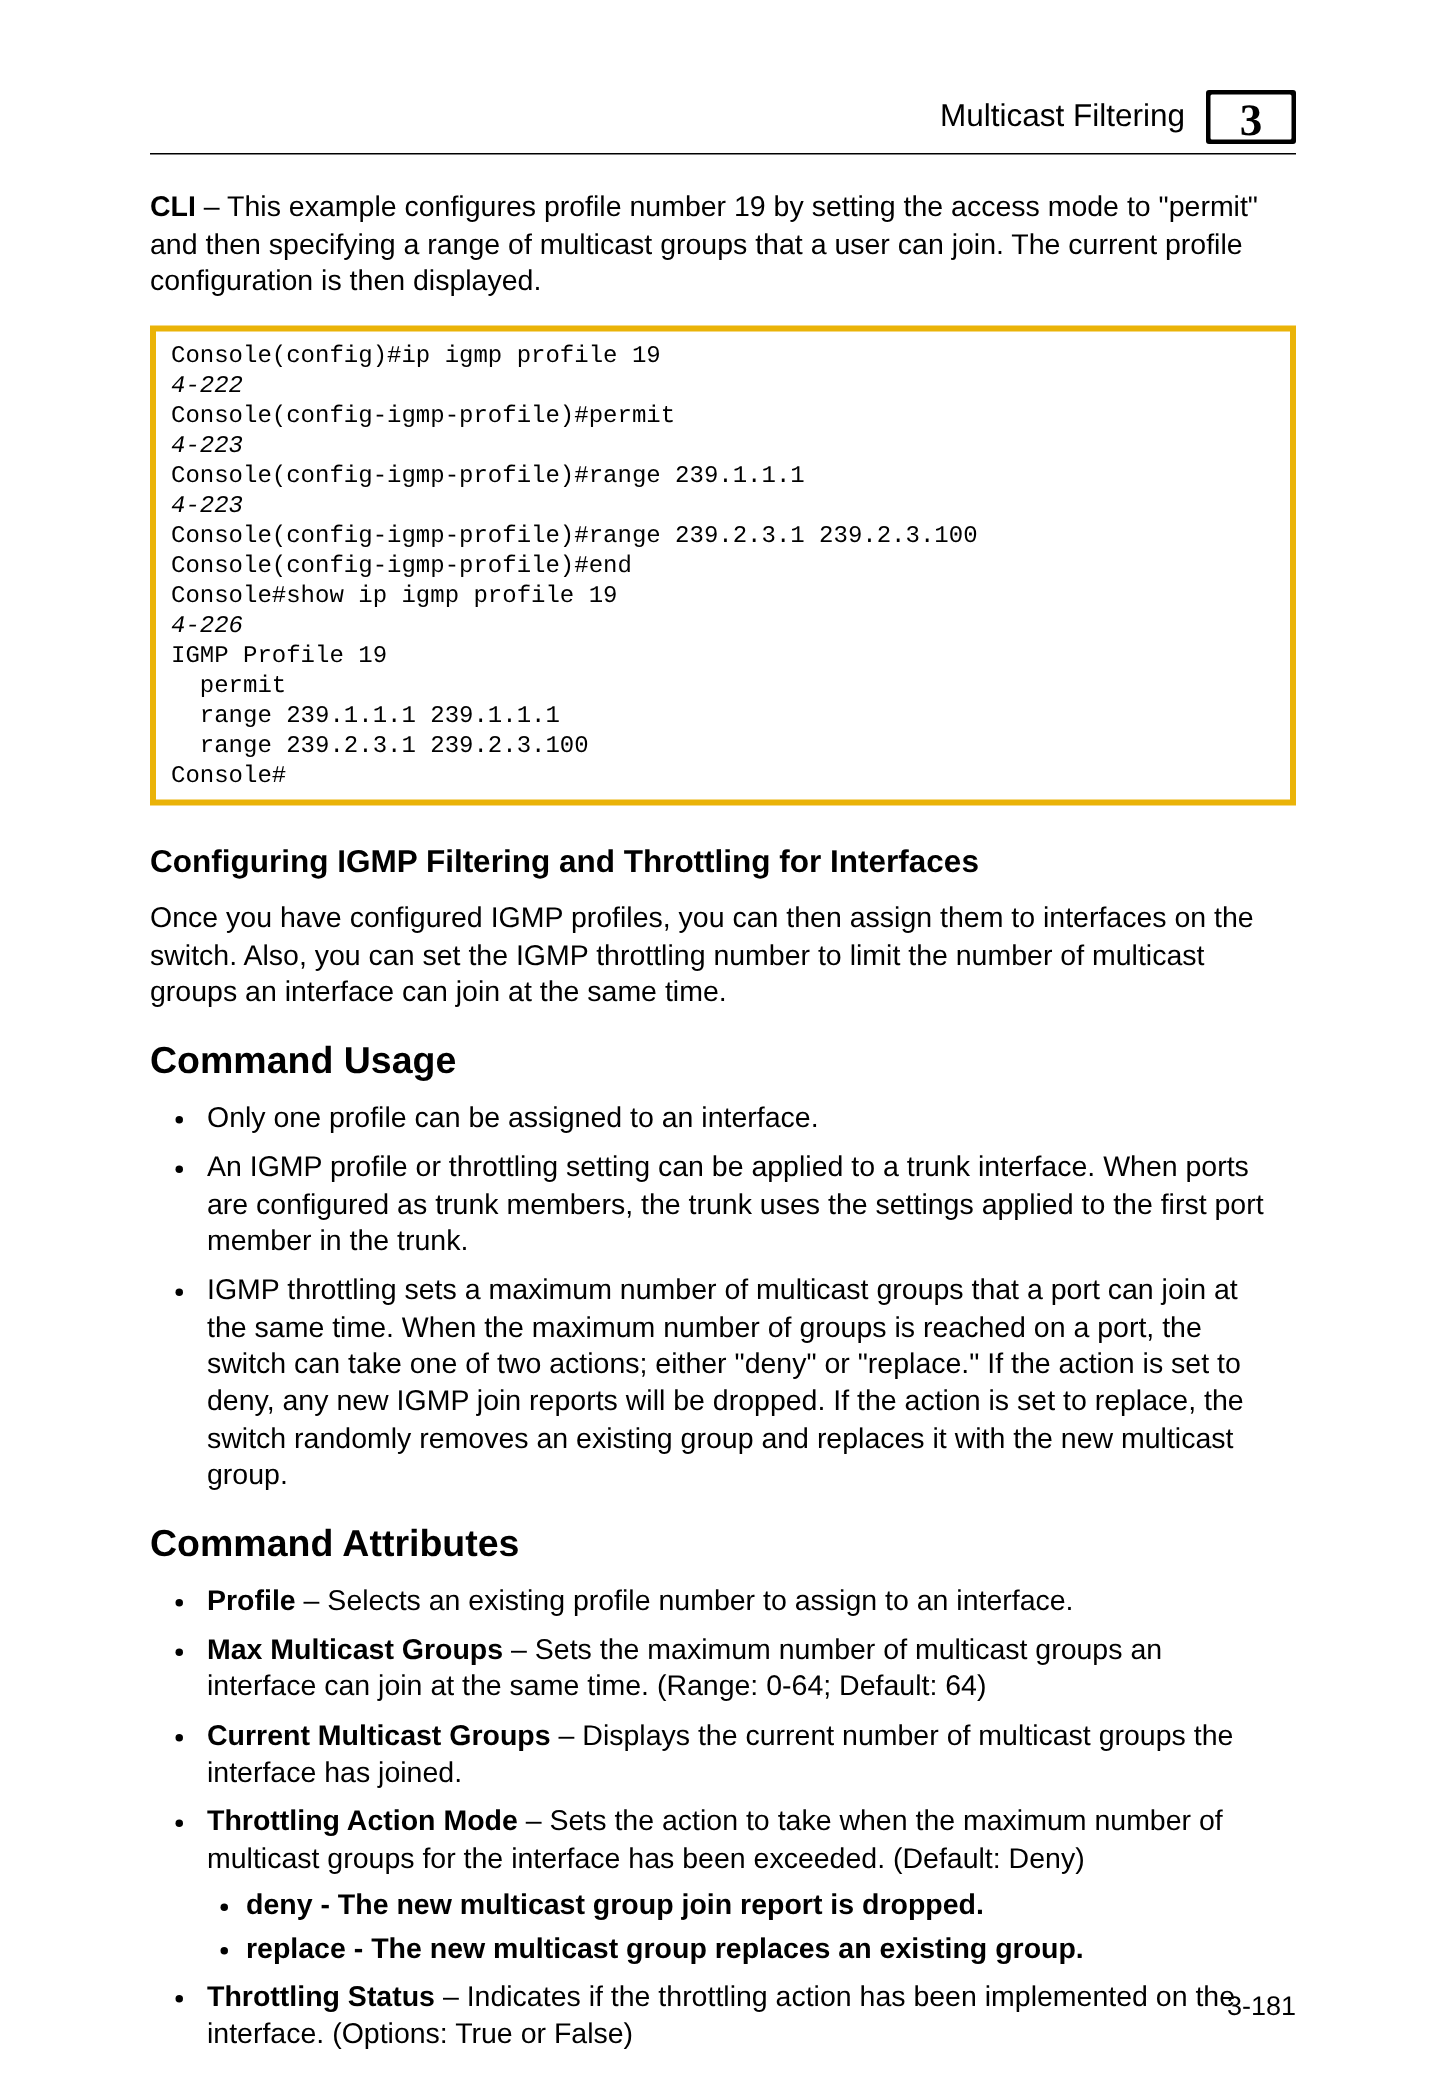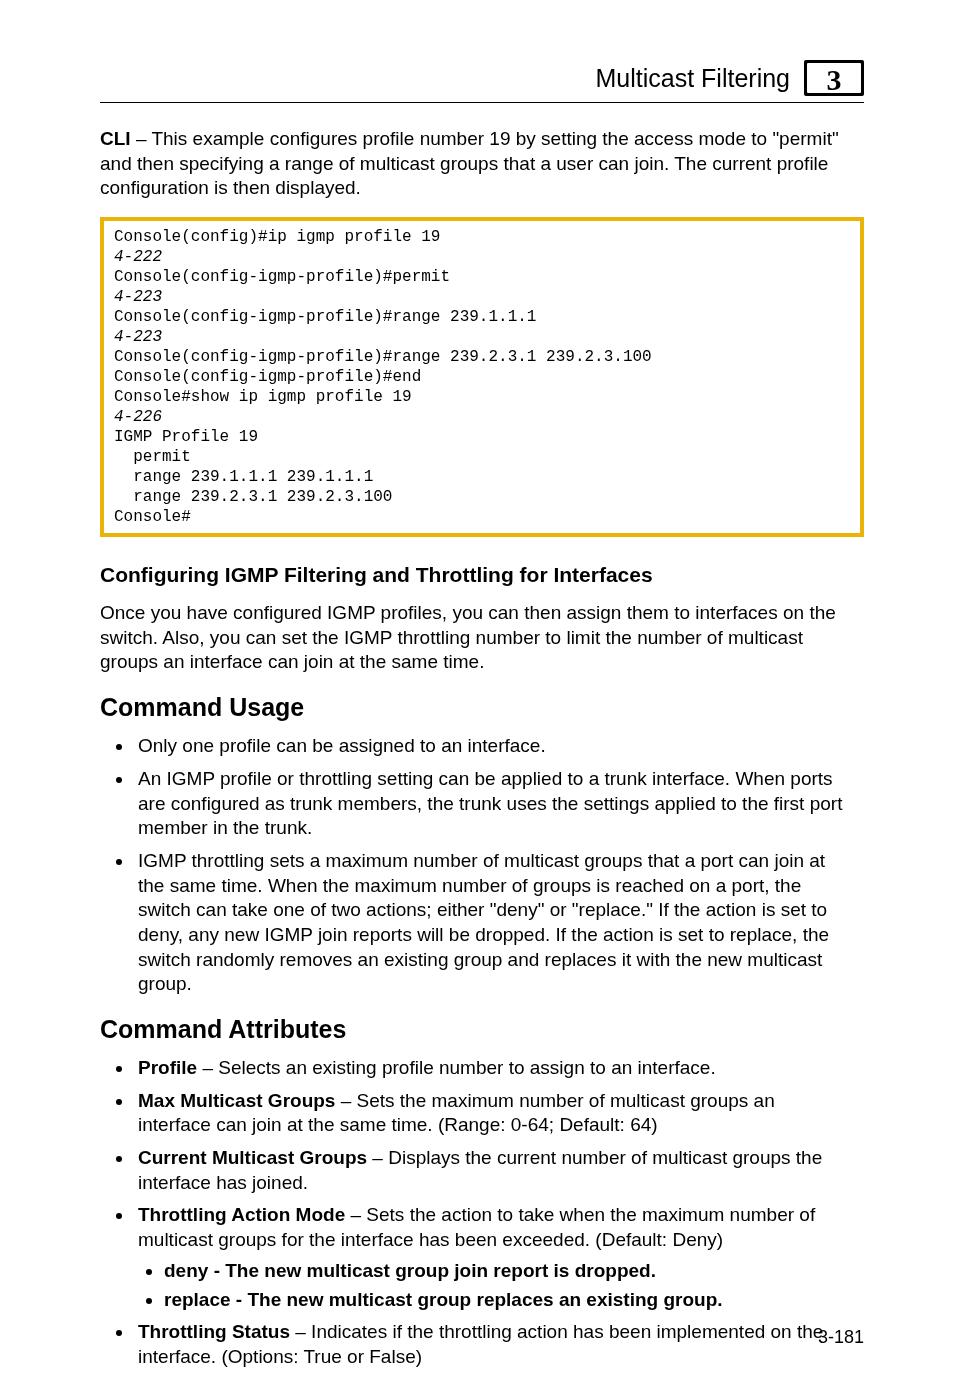--- a/index.html
+++ b/index.html
@@ -22,21 +22,21 @@
     box-sizing: border-box;
   }
   .header {
     display: flex;
     justify-content: flex-end;
     align-items: center;
     gap: 14px;
     margin-bottom: 6px;
   }
   .header-text {
-    font-size: 25px;
+    font-size: 21px;
   }
   .header-badge {
     position: relative;
     width: 60px;
     height: 36px;
   }
   .header-badge svg {
     width: 60px;
     height: 36px;
   }

